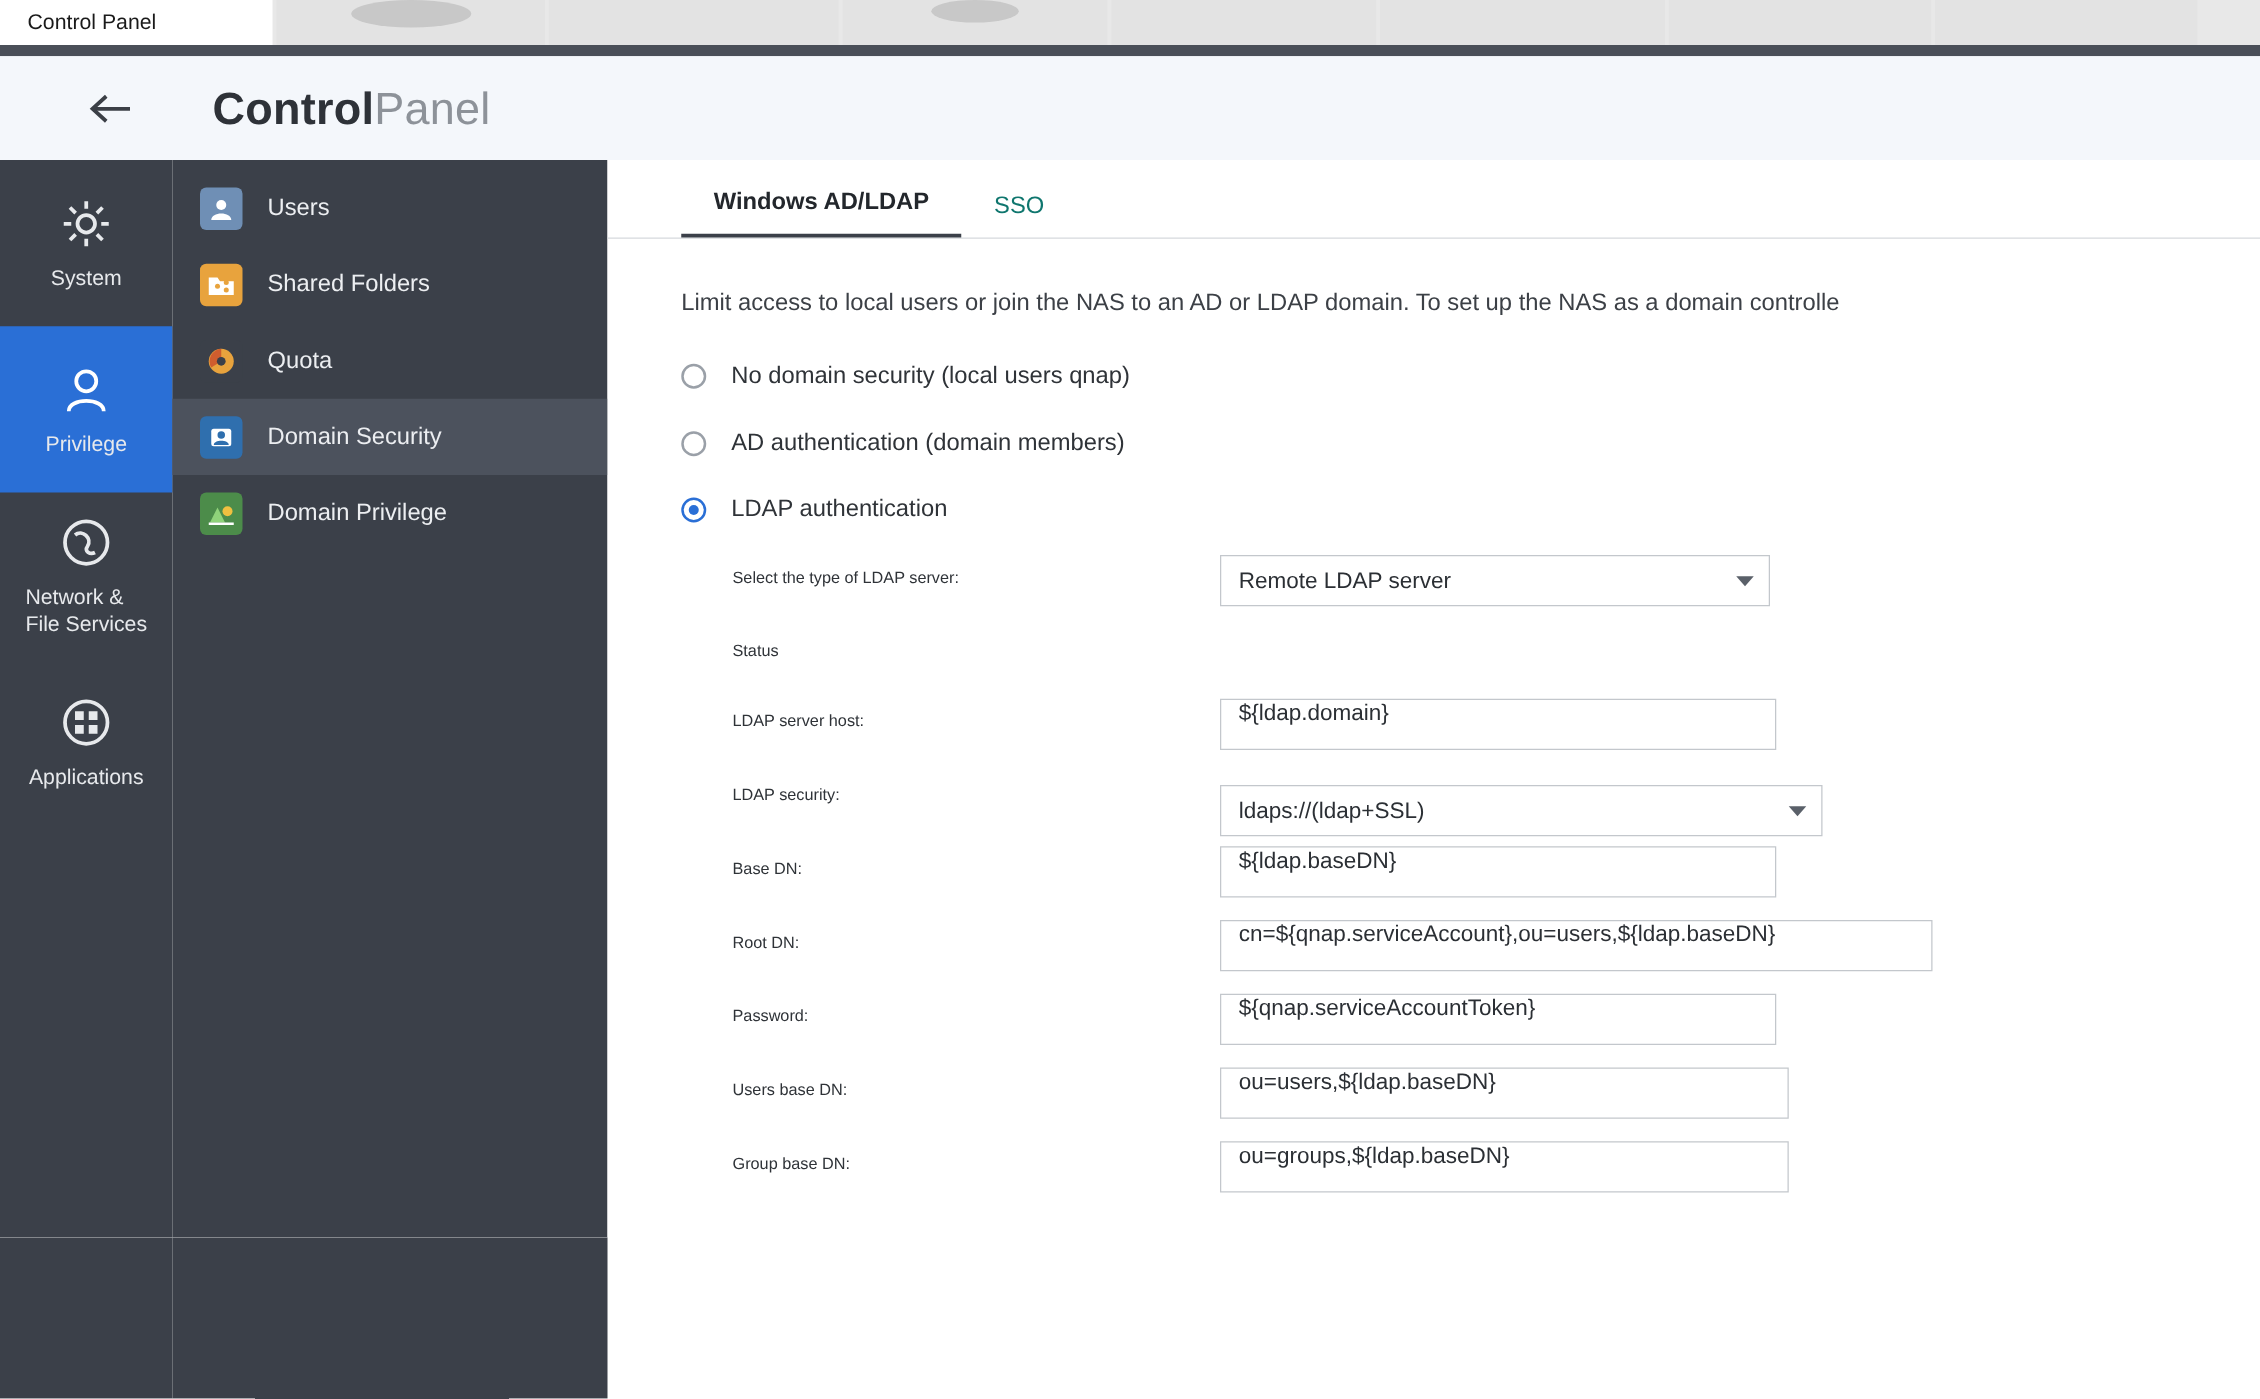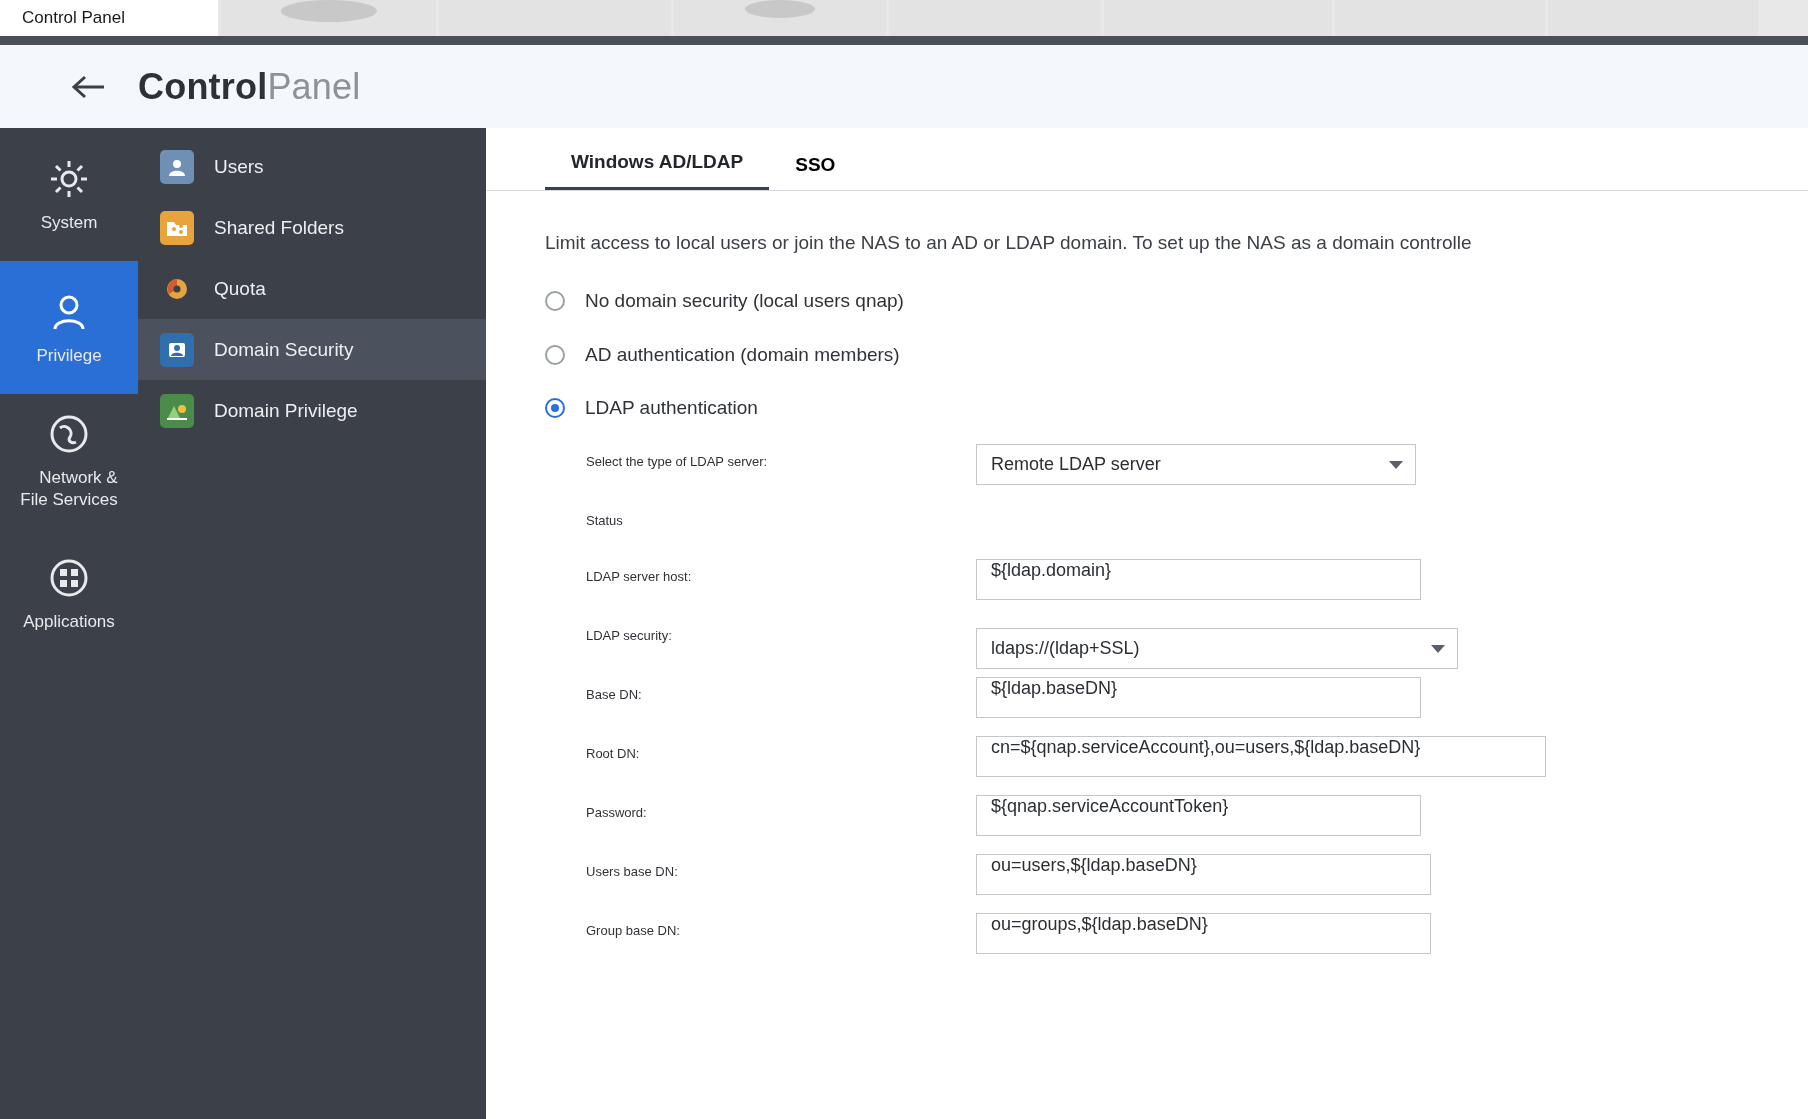--- a/index.html
+++ b/index.html
@@ -65,20 +65,21 @@
   
   .cp-header {
     position: absolute;
     left: 0; top: 45px;
     width: 1808px; height: 83px;
     background: #f4f7fb;
     display: flex;
     align-items: center;
     box-sizing: border-box;
     padding-left: 70px;
+    gap: 32px;
   }
   .back-arrow {
     width: 40px; height: 40px;
     display: flex; align-items: center; justify-content: center;
     cursor: pointer;
     margin-right: 28px;
   }
   .cp-title {
     font-size: 36px;
     color: #3b3f46;
@@ -102,21 +103,21 @@
     align-items: center;
     justify-content: center;
     color: #e7e9ec;
     font-size: 17px;
     cursor: pointer;
     box-sizing: border-box;
   }
   .rail-item.selected { background: #2a6fd6; }
   .rail-item .rail-label {
     margin-top: 10px;
-    text-align: right;
+    text-align: left;
     line-height: 1.25;
   }
   .rail-item .rail-icon { width: 46px; height: 46px; }
 
   
   .subnav {
     position: absolute;
     left: 138px; top: 128px;
     width: 348px; height: 862px;
     background: #3b4049;
@@ -153,23 +154,22 @@
     width: 1322px; height: 63px;
     border-bottom: 1px solid #d6d9dd;
     display: flex;
     align-items: flex-end;
     padding-left: 59px;
     box-sizing: border-box;
   }
   .tab-item {
     padding: 0 26px 14px 26px;
     font-size: 19px;
-    color: #000000;
-    cursor: pointer;
-    font-weight: bold;
+    color: #0f766e;
+    cursor: pointer;
   }
   .tab-item.active {
     font-weight: bold;
     color: #23272c;
     border-bottom: 3px solid #3b4049;
   }
 
   .desc {
     position: absolute;
     left: 59px; top: 104px;

